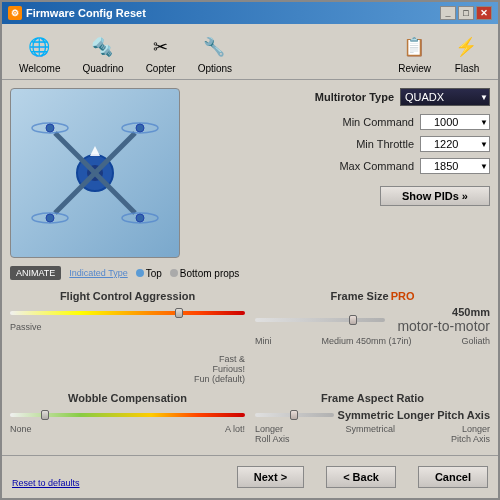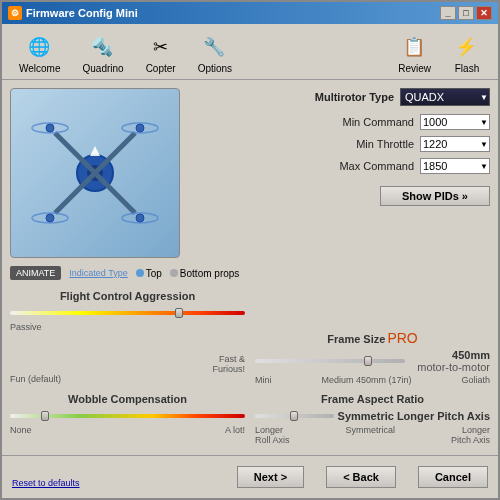--- a/index.html
+++ b/index.html
@@ -146,21 +146,21 @@
       justify-content: flex-end;
       gap: 6px;
       margin-bottom: 2px;
     }
     .param-label { font-size: 11px; color: #222; }
     .param-select-wrapper { position: relative; display: inline-block; }
     .param-select {
       width: 70px;
       background: white;
       border: 1px solid #888;
-      padding: 1px 2px;
+      padding: 1px 13px;
       font-size: 11px;
       appearance: none;
       -webkit-appearance: none;
       padding-right: 14px;
       cursor: pointer;
     }
     .param-select-arrow {
       position: absolute; right: 2px; top: 50%; transform: translateY(-50%);
       font-size: 8px; pointer-events: none;
     }
@@ -245,21 +245,21 @@
     .frame-thumb {
       position: absolute;
       top: 2px;
       width: 8px; height: 10px;
       background: linear-gradient(to bottom, #e8ddd8, #b8ada8);
       border: 1px solid #666;
       border-radius: 2px;
     }
     .frame-labels { display: flex; justify-content: space-between; font-size: 9px; color: #555; margin-top: 2px; }
     .frame-value { font-size: 11px; font-weight: bold; color: #333; text-align: right; }
-    .frame-value-sub { font-size: 11px; color: #555; text-align: right; }
+    .frame-value-sub { font-size: 14px; color: #555; text-align: right; }
 
     
     .bottom-bar {
       background: #d4d0c8;
       border-top: 1px solid #999;
       padding: 10px 10px;
       display: flex;
       align-items: flex-end;
       justify-content: flex-end;
       gap: 22px;
@@ -275,21 +275,21 @@
     }
   </style>
 </head>
 <body>
 
 <div class="window">
 
   <div class="title-bar">
     <div class="title-bar-left">
       <div class="title-bar-icon">⚙</div>
-      <span>Firmware Config Mini</span>
+      <span>Firmware Config Reset</span>
     </div>
     <div class="title-controls">
       <div class="title-btn">_</div>
       <div class="title-btn">□</div>
       <div class="title-btn close">✕</div>
     </div>
   </div>
 
   <div class="toolbar">
     <div class="toolbar-item">
@@ -427,27 +427,27 @@
       <div class="slider-block">
         <div class="slider-title">Flight Control Aggression</div>
         <div class="slider-track-container">
           <div class="slider-track-bg slider-track-gradient-fca"></div>
           <div class="slider-thumb" style="left: calc(72% - 4px);"></div>
         </div>
         <div class="slider-labels-fca">
           <span>Passive</span>
           <span style="font-size:9px;color:#555;text-align:right;margin-top:32px;">Fast &amp;<br>Furious!</span>
         </div>
-        <div style="text-align:left;font-size:9px;color:#555;">Fun (default)</div>
+        <div style="text-align:right;font-size:9px;color:#555;">Fun (default)</div>
       </div>
 
       <div class="frame-block">
         <div style="display:flex;align-items:baseline;justify-content:center;gap:2px;">
           <span class="frame-title">Frame Size</span>
-          <span style="font-size:14px;color:#cc4400;font-weight:normal;margin-top:40px;">PRO</span>
+          <span style="font-size:11px;color:#cc4400;font-weight:bold;">PRO</span>
         </div>
         <div style="display:flex;align-items:center;gap:12px;">
           <div class="frame-slider-container" style="flex:1;position:relative;height:14px;">
             <div class="frame-track-bg"></div>
             <div class="frame-thumb" style="left:calc(75% - 4px);position:absolute;top:2px;width:8px;height:10px;background:linear-gradient(to bottom,#e8ddd8,#b8ada8);border:1px solid #666;border-radius:2px;"></div>
           </div>
           <div style="text-align:right;">
             <div class="frame-value">450mm</div>
             <div class="frame-value-sub">motor-to-motor</div>
           </div>

